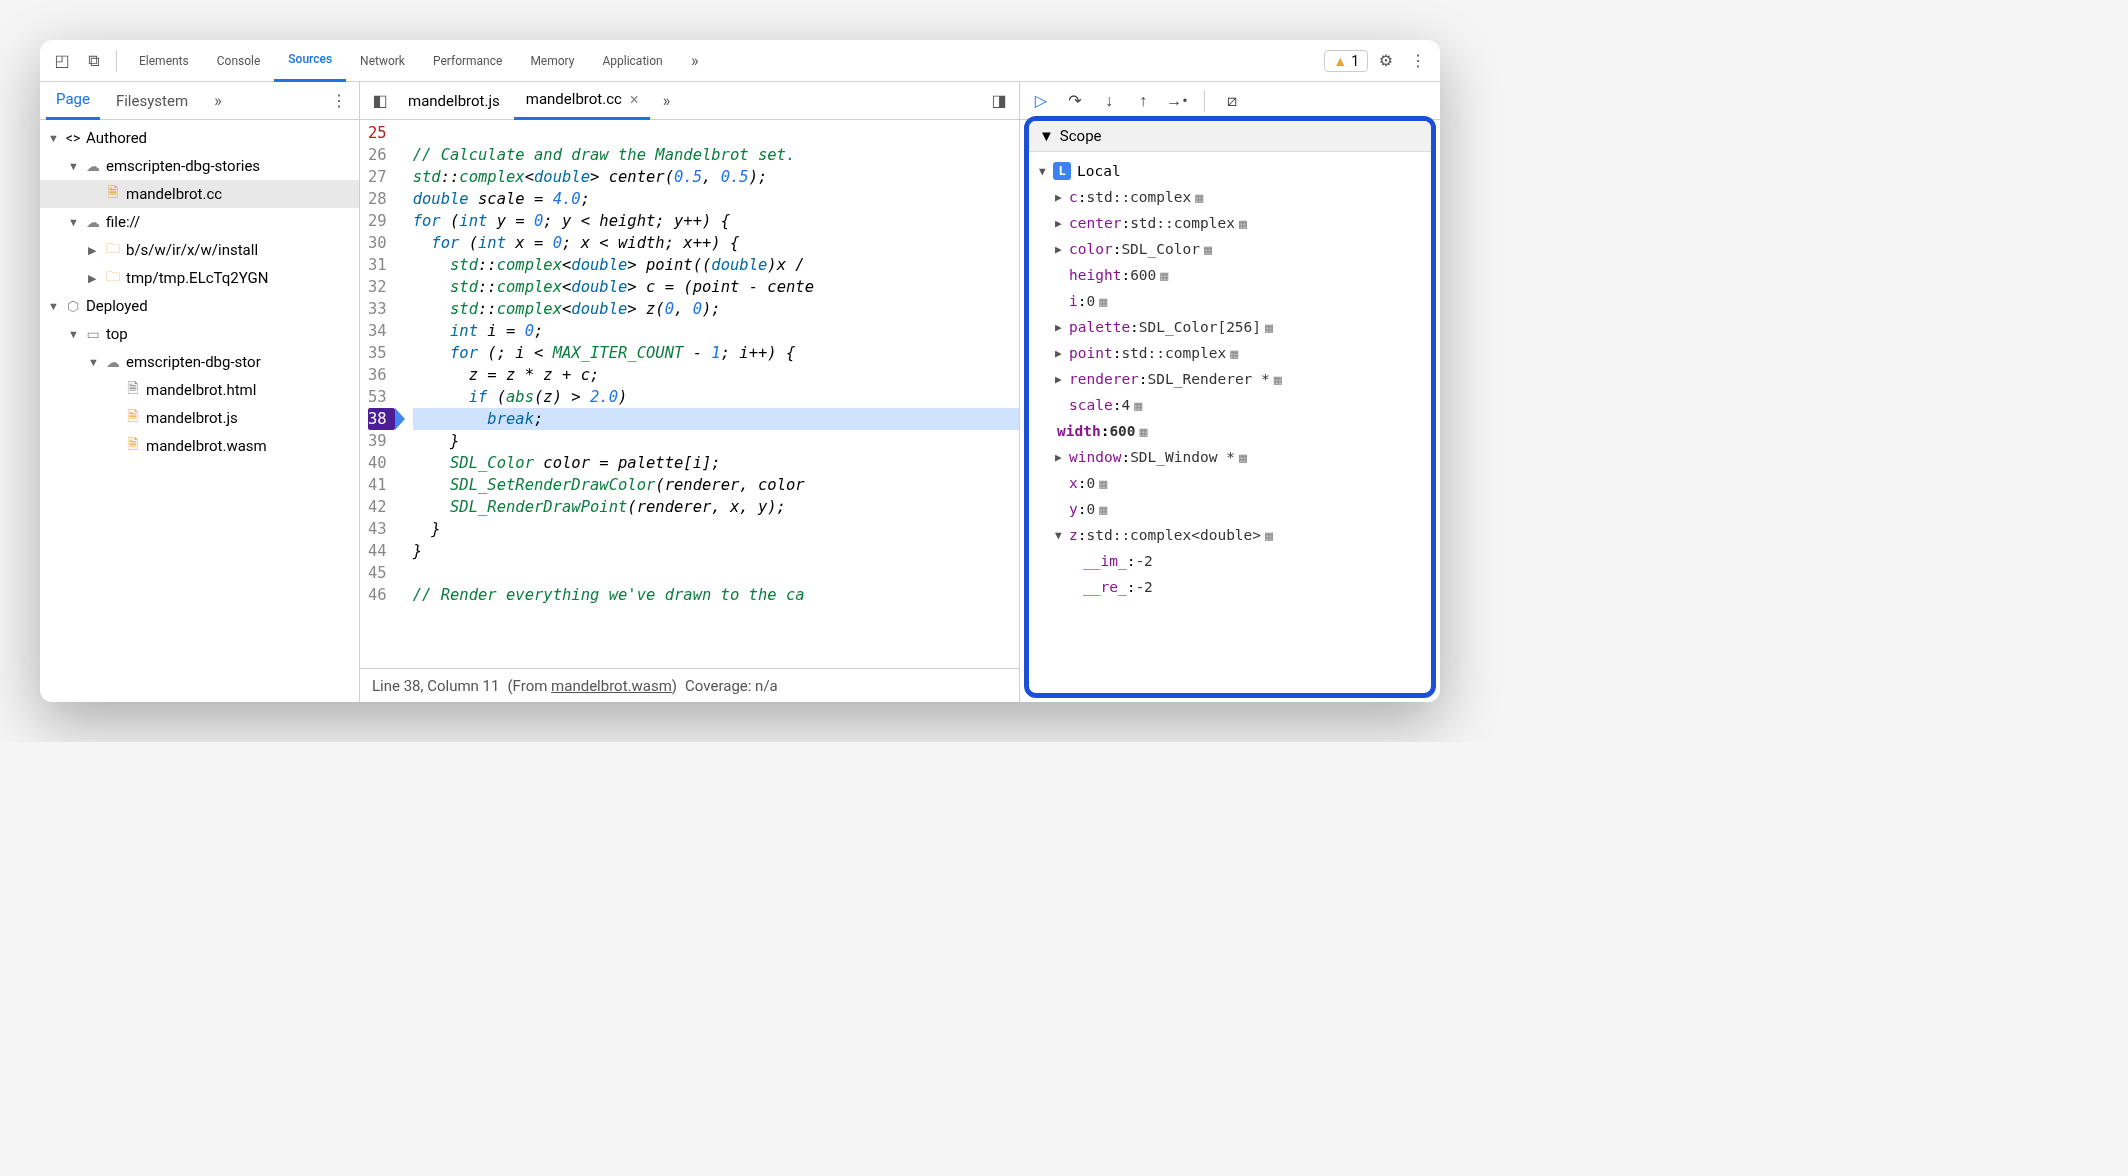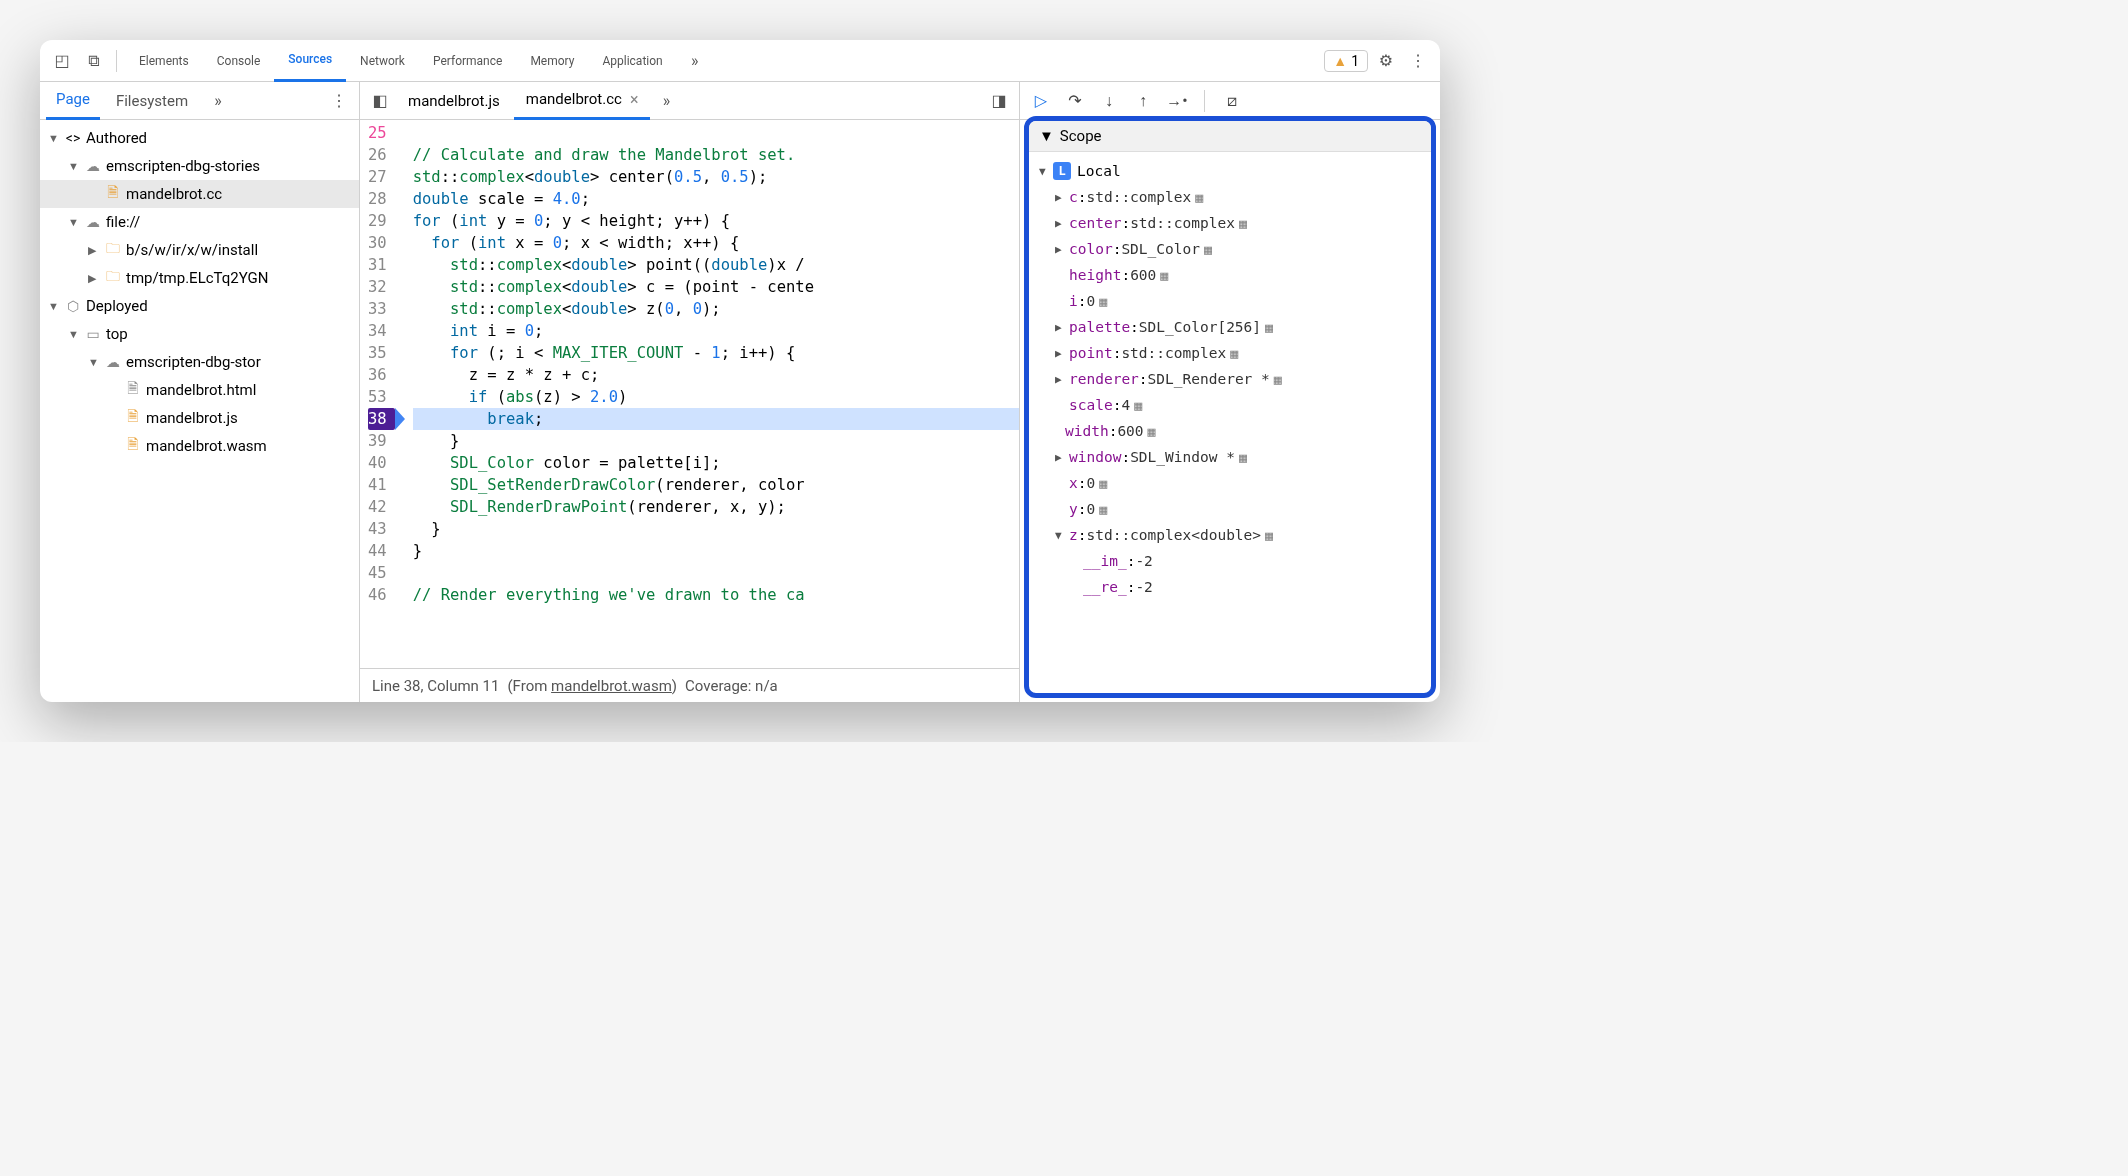--- a/index.html
+++ b/index.html
@@ -33,21 +33,21 @@
 .file-tabs { height:38px; display:flex; align-items:center; border-bottom:1px solid #d0d0d0; padding:0 6px; gap:2px; }
 .file-tab { padding:0 12px; height:38px; display:flex; align-items:center; gap:8px; font-size:15px; cursor:pointer; }
 .file-tab.active { border-bottom:3px solid #1a73e8; }
 .close-x { color:#888; font-size:16px; }
 .editor { flex:1; display:flex; font-family:"SF Mono",Menlo,Consolas,monospace; font-size:15.5px; overflow:hidden; }
 .gutter { background:#fff; text-align:right; padding:2px 14px 2px 8px; color:#888; user-select:none; }
 .gutter .ln { height:22px; line-height:22px; }
 .gutter .ln.bp { background:#4c1d95; color:#fff; border-radius:2px; margin-right:-8px; padding-right:8px; position:relative; }
 .gutter .ln.bp::after { content:""; position:absolute; right:-10px; top:0; border-top:11px solid transparent; border-bottom:11px solid transparent; border-left:10px solid #4285f4; }
 .code { flex:1; padding:2px 0 2px 12px; overflow:hidden; white-space:pre; }
-.code .line { height:22px; line-height:22px; }
+.code .line { height:22px; line-height:22px;font-style:italic; }
 .code .line.hl { background:#cfe2ff; }
 .c-comment{color:#0a7d3e}.c-kw{color:#0369a1}.c-type{color:#0a7d3e}.c-num{color:#1a73e8}
 .status { height:34px; border-top:1px solid #d0d0d0; display:flex; align-items:center; padding:0 12px; font-size:15px; color:#555; gap:8px; }
 .status a { text-decoration:underline; }
 .panel-right { width:420px; display:flex; flex-direction:column; }
 .debug-tb { height:38px; display:flex; align-items:center; gap:12px; padding:0 10px; border-bottom:1px solid #d0d0d0; }
 .dbg-icon { width:22px; height:22px; display:flex; align-items:center; justify-content:center; color:#444; cursor:pointer; }
 .dbg-icon.play { color:#1a73e8; }
 .scope-box { border:5px solid #1a4fd6; border-radius:12px; margin:-4px 4px 4px 4px; flex:1; overflow:auto; }
 .scope-hdr { background:#f1f1f1; padding:6px 10px; font-size:15px; display:flex; align-items:center; gap:6px; border-bottom:1px solid #ddd; }
@@ -165,21 +165,21 @@
         <div class="file-tab active">
             <span>mandelbrot.cc</span>
             <span class="close-x">×</span>
           </div>
         <div class="tb-icon">»</div>
         <div class="spacer"></div>
         <div class="tb-icon">◨</div>
       </div>
       <div class="editor">
         <div class="gutter" id="gutter">
-            <div class="ln" style="color: #ec4899;">25</div>
+            <div class="ln" style="color: #b91c1c;">25</div>
             <div class="ln">26</div>
             <div class="ln">27</div>
             <div class="ln">28</div>
             <div class="ln">29</div>
             <div class="ln">30</div>
             <div class="ln">31</div>
             <div class="ln">32</div>
             <div class="ln">33</div>
             <div class="ln">34</div>
             <div class="ln">35</div>
@@ -282,21 +282,21 @@
                 <span class="var-val">SDL_Renderer *</span>
                 <span class="mem-icon">▦</span>
               </div>
               <div class="scope-row" style="padding-left: 26px;">
                 <span class="arrow"></span>
                 <span class="var-name">scale</span>
                 <span>: </span>
                 <span class="var-val">4</span>
                 <span class="mem-icon">▦</span>
               </div>
-              <div class="scope-row" style="padding-left: 22px;">
+              <div class="scope-row" style="padding-left: 14px; font-weight: bold;">
                 <span class="arrow"></span>
                 <span class="var-name">width</span>
                 <span>: </span>
                 <span class="var-val">600</span>
                 <span class="mem-icon">▦</span>
               </div>
               <div class="scope-row" style="padding-left: 26px;">
                 <span class="arrow">▶</span>
                 <span class="var-name">window</span>
                 <span>: </span>

